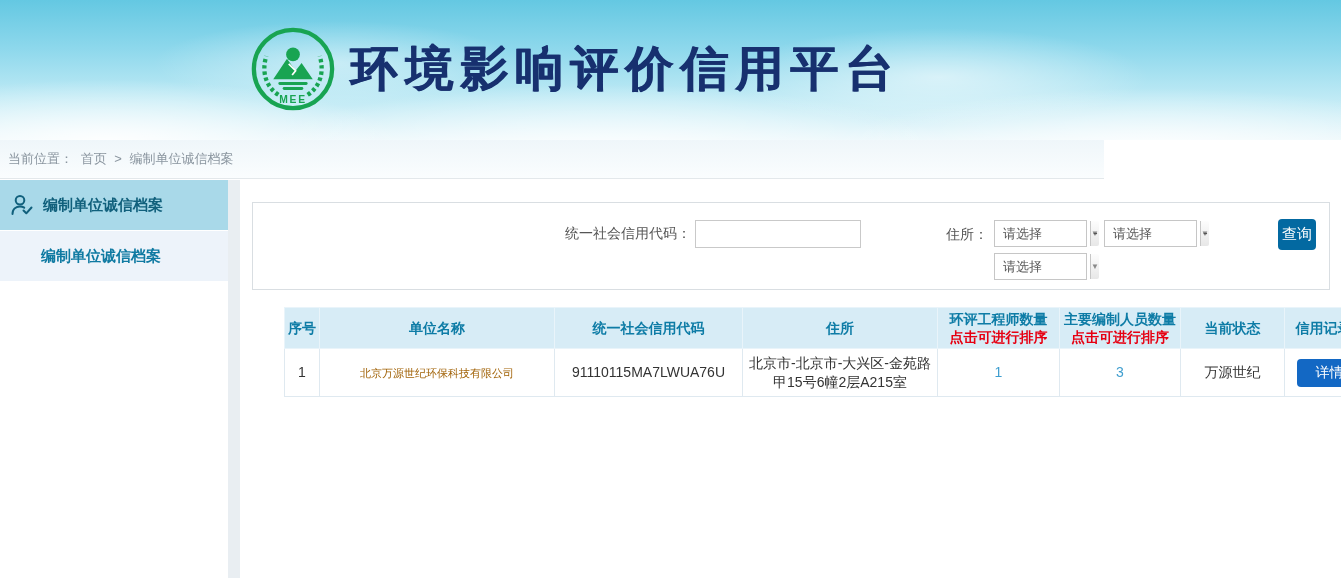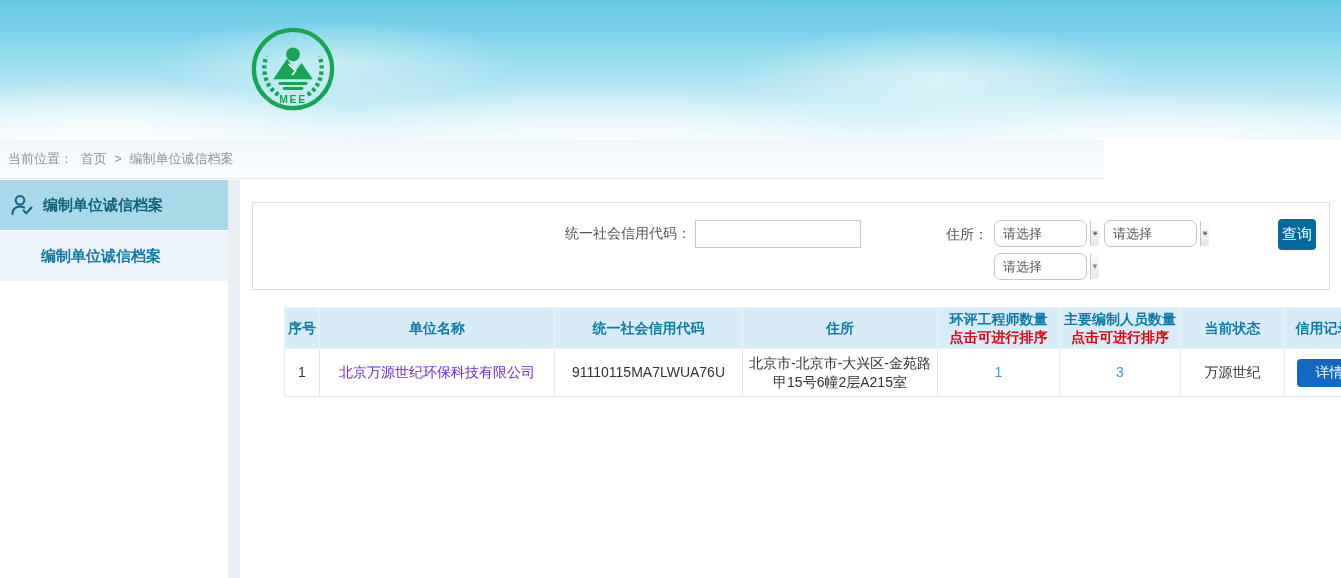--- a/index.html
+++ b/index.html
@@ -58,21 +58,21 @@
     height:28px; border:1px solid #c9c9c9; padding:0 6px; font-size:14px; color:#333;
     vertical-align:middle; background:#fff; outline:none;
   }
   .fg-name { left:20px; top:17px; }
   .fg-name .txt-input { width:170px; margin-left:4px; }
   .fg-code { left:312px; top:17px; }
   .fg-code .txt-input { width:166px; margin-left:4px; }
   .fg-addr { left:693px; top:17px; width:290px; height:62px; }
   .fg-addr > label { position:absolute; left:0; top:6px; }
   .sel { position:absolute; display:flex; width:93px; height:27px;
-    border:1px solid #c6c6c6; border-radius:7px; background:#fff; cursor:pointer;gap:48px; }
+    border:1px solid #c6c6c6; border-radius:0; background:#fff; cursor:pointer;gap:48px; }
   .sel .sel-txt { flex:1; font-size:13px; color:#555; line-height:25px; padding-left:8px; }
   .sel .sel-arrow {
     width:22px; border-left:1px solid #c6c6c6; border-radius:0 2px 2px 0;
     background:linear-gradient(180deg,#fdfdfd,#e7e7e7);
     display:flex; align-items:center; justify-content:center;
     font-size:8px; color:#8a8a8a;
   }
   .sel1 { left:48px; top:0; } .sel2 { left:158px; top:0; } .sel3 { left:48px; top:33px; }
   .dash { position:absolute; top:5px; font-size:14px; color:#555; }
   .dash1 { left:147px; } .dash2 { left:257px; }
@@ -86,21 +86,21 @@
     border-collapse:collapse; table-layout:fixed;margin-left:32px; }
   .result-table th {
     background:#d7ecf6; color:#0e7ca6; font-size:14px; font-weight:bold;
     height:40px; line-height:18px; border:1px solid #e9f4fa; text-align:center; padding:2px;
   }
   .result-table th .sort-hint { display:block; color:#e60012; font-size:14px; font-weight:bold; }
   .result-table td {
     border:1px solid #dfe9f0; background:#fff; height:48px;
     font-size:14px; color:#333; text-align:center; padding:2px 6px; line-height:19px;
   }
-  .cell-link { color:#6d28d9; cursor:pointer; font-size:14px; }
+  .cell-link { color:#a16207; cursor:pointer; font-size:11px; }
   .num-link { color:#3f9ecf; cursor:pointer; }
   .code-cell { font-size:15px; }
   .btn-detail {
     width:53px; height:28px; background:#1368c4; color:#fff; border:none; border-radius:4px;
     font-size:14px; cursor:pointer; font-family:inherit;padding-left:12px;
   }
 </style>
 </head>
 <body>
 
@@ -109,20 +109,21 @@
     <circle cx="50" cy="50" r="45.5" fill="none" stroke="#18a452" stroke-width="5"></circle>
     <path d="M33,80 C19,71 13,54 19,35" fill="none" stroke="#18a452" stroke-width="5" stroke-dasharray="4 3.2"></path>
     <path d="M67,80 C81,71 87,54 81,35" fill="none" stroke="#18a452" stroke-width="5" stroke-dasharray="4 3.2"></path>
     <circle cx="50" cy="33" r="8" fill="#18a452"></circle>
     <path d="M27,62 L43,38 L53,52 L60,43 L73,62 Z" fill="#18a452"></path>
     <path d="M45,44 L53,52 L49,57" fill="none" stroke="#ffffff" stroke-width="2"></path>
     <rect x="33" y="65" width="34" height="3.5" rx="1.7" fill="#18a452"></rect>
     <rect x="38" y="71" width="24" height="3.5" rx="1.7" fill="#18a452"></rect>
     <text x="50" y="90" text-anchor="middle" font-size="12" font-weight="bold" letter-spacing="2" fill="#18a452">MEE</text>
   </svg>
+  <div class="site-title">环境影响评价信用平台</div>
 </div>
 
 <div class="breadcrumb">
   <span>当前位置：</span>
   <span class="crumb-link">首页</span>
   <span>&gt;</span>
   <span>编制单位诚信档案</span>
 </div>
 
 <div class="sidebar">

